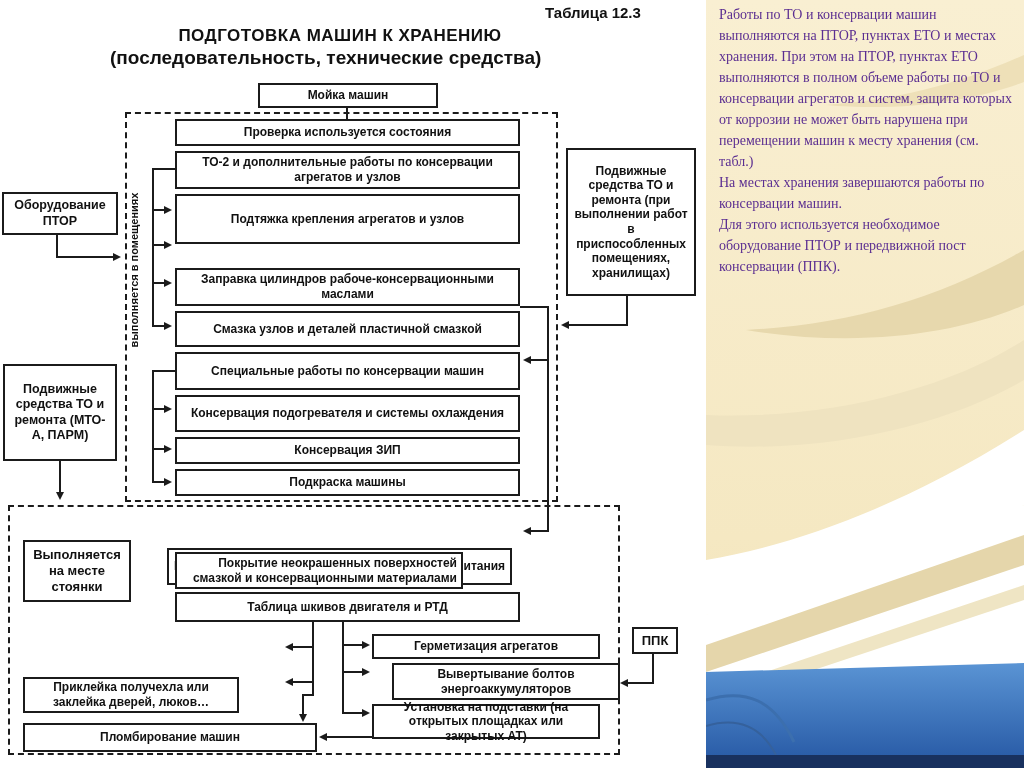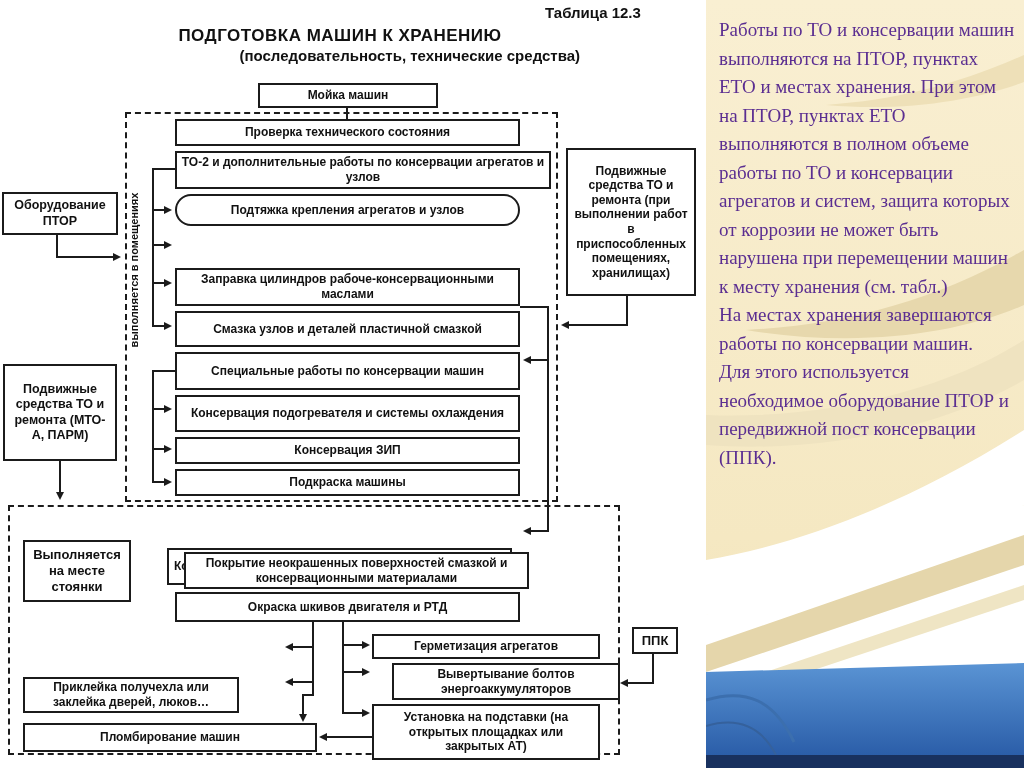--- a/index.html
+++ b/index.html
@@ -17,58 +17,58 @@
   .ah{position:absolute;width:0;height:0;}
   .ah.r{border-top:4px solid transparent;border-bottom:4px solid transparent;border-left:8px solid #1b1b1b;}
   .ah.l{border-top:4px solid transparent;border-bottom:4px solid transparent;border-right:8px solid #1b1b1b;}
   .ah.dn{border-left:4px solid transparent;border-right:4px solid transparent;border-top:8px solid #1b1b1b;}
   .hdr{position:absolute;font-weight:bold;color:#111;}
   #vlabel{position:absolute;left:16px;top:262px;width:240px;height:16px;
           transform:rotate(-90deg);font-size:11px;font-weight:bold;text-align:center;color:#111;}
   
   #panel{position:absolute;left:706px;top:0;width:318px;height:768px;overflow:hidden;}
   #panel svg{position:absolute;left:0;top:0;}
-  #panel-text{position:absolute;left:13px;top:16px;width:296px;
-              font-family:"Liberation Serif",serif;font-size:19px;line-height:1.5;
+  #panel-text{position:absolute;left:13px;top:4px;width:296px;
+              font-family:"Liberation Serif",serif;font-size:14px;line-height:1.5;
               color:#5b2e91;}
   #panel-text p{margin:0;}
 </style>
 </head>
 <body>
 
 <div id="slide">
 
   <div class="hdr" style="left:545px;top:4px;width:130px;font-size:15px;">Таблица 12.3</div>
   <div class="hdr" style="left:110px;top:26px;width:460px;font-size:17px;text-align:center;letter-spacing:.5px;">ПОДГОТОВКА МАШИН К ХРАНЕНИЮ</div>
-  <div class="hdr" style="left:120px;top:47px;width:460px;font-size:15px;text-align:right;">(последовательность, технические средства)</div>
+  <div class="hdr" style="left:110px;top:47px;width:460px;font-size:19px;text-align:left;">(последовательность, технические средства)</div>
 
   <div class="d" style="left:125px;top:112px;width:433px;height:390px;"></div>
   <div class="d" style="left:8px;top:505px;width:612px;height:250px;"></div>
   <div id="vlabel">выполняется в помещениях</div>
 
   <div class="b" style="left:258px;top:83px;width:180px;height:25px;">Мойка машин</div>
-  <div class="b" style="left:175px;top:119px;width:345px;height:27px;">Проверка технического состояния</div>
-  <div class="b" style="left:175px;top:151px;width:376px;height:38px;">ТО-2 и дополнительные работы по консервации агрегатов и узлов</div>
-  <div class="b" style="left:175px;top:194px;width:345px;height:32px;border-radius:16px;">Подтяжка крепления агрегатов и узлов</div>
+  <div class="b" style="left:175px;top:119px;width:345px;height:27px;">Проверка используется состояния</div>
+  <div class="b" style="left:175px;top:151px;width:345px;height:38px;">ТО-2 и дополнительные работы по консервации агрегатов и узлов</div>
+  <div class="b" style="left:175px;top:194px;width:345px;height:50px;">Подтяжка крепления агрегатов и узлов</div>
   <div class="b" style="left:175px;top:268px;width:345px;height:38px;">Заправка цилиндров рабоче-консервационными маслами</div>
   <div class="b" style="left:175px;top:311px;width:345px;height:36px;">Смазка узлов и деталей пластичной смазкой</div>
   <div class="b" style="left:175px;top:352px;width:345px;height:38px;">Специальные работы по консервации машин</div>
   <div class="b" style="left:175px;top:395px;width:345px;height:37px;">Консервация подогревателя и системы охлаждения</div>
   <div class="b" style="left:175px;top:437px;width:345px;height:27px;">Консервация ЗИП</div>
   <div class="b" style="left:175px;top:469px;width:345px;height:27px;">Подкраска машины</div>
   <div class="b" style="left:167px;top:514px;width:345px;height:37px;margin-top:34px;">Консервация цилиндров двигателя и системы питания</div>
-  <div class="b" style="left:184px;top:552px;width:345px;height:37px;">Покрытие неокрашенных поверхностей смазкой и консервационными материалами</div>
-  <div class="b" style="left:175px;top:592px;width:345px;height:30px;">Окраска шкивов двигателя и РТД</div>
+  <div class="b" style="left:175px;top:552px;width:288px;height:37px;text-align:right;">Покрытие неокрашенных поверхностей смазкой и консервационными материалами</div>
+  <div class="b" style="left:175px;top:592px;width:345px;height:30px;">Таблица шкивов двигателя и РТД</div>
 
   <div class="b" style="left:23px;top:677px;width:216px;height:36px;">Приклейка получехла или заклейка дверей, люков…</div>
   <div class="b" style="left:23px;top:723px;width:294px;height:29px;">Пломбирование машин</div>
 
   <div class="b" style="left:372px;top:634px;width:228px;height:25px;">Герметизация агрегатов</div>
   <div class="b" style="left:392px;top:663px;width:228px;height:37px;">Вывертывание болтов энергоаккумуляторов</div>
-  <div class="b" style="left:372px;top:704px;width:228px;height:56px;">Установка на подставки (на открытых площадках или закрытых АТ)</div>
+  <div class="b" style="left:372px;top:704px;width:228px;height:35px;">Установка на подставки (на открытых площадках или закрытых АТ)</div>
 
   <div class="b" style="left:2px;top:192px;width:116px;height:43px;font-size:12.5px;">Оборудование ПТОР</div>
   <div class="b" style="left:3px;top:364px;width:114px;height:97px;font-size:12.5px;">Подвижные средства ТО и ремонта (МТО-А, ПАРМ)</div>
   <div class="b" style="left:566px;top:148px;width:130px;height:148px;">Подвижные средства ТО и ремонта (при выполнении работ в приспособленных помещениях, хранилищах)</div>
   <div class="b" style="left:23px;top:540px;width:108px;height:62px;font-size:13px;">Выполняется на месте стоянки</div>
   <div class="b" style="left:632px;top:627px;width:46px;height:27px;font-size:13px;">ППК</div>
 
   <div class="ln" style="left:346px;top:107px;width:2px;height:13px;"></div>
 
   <div class="ln" style="left:56px;top:234px;width:2px;height:24px;"></div>

